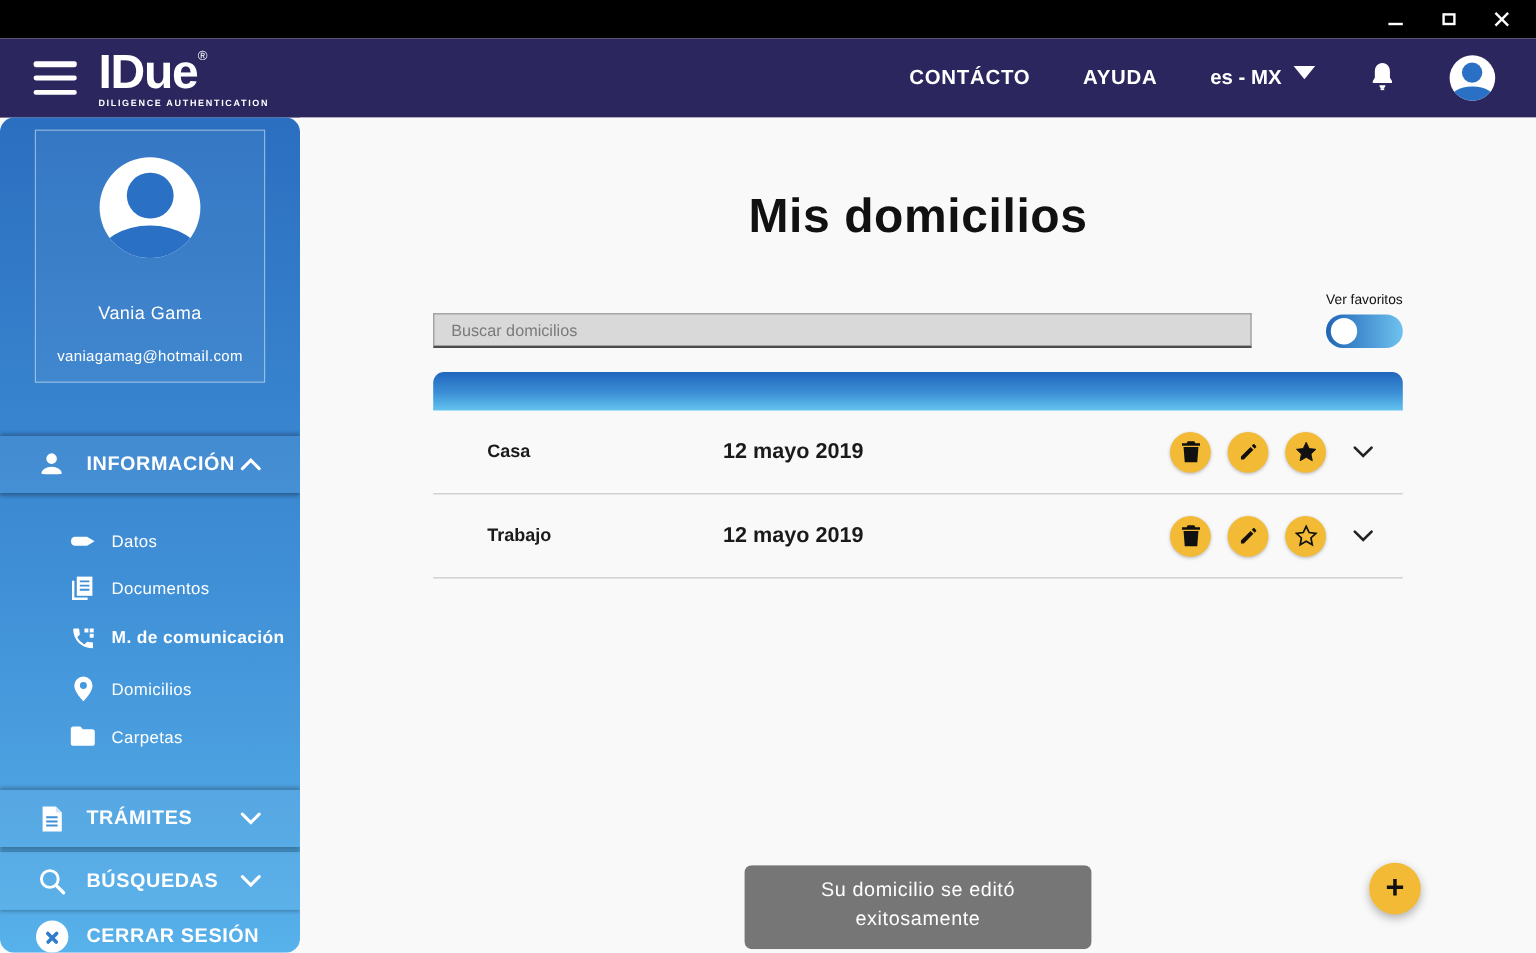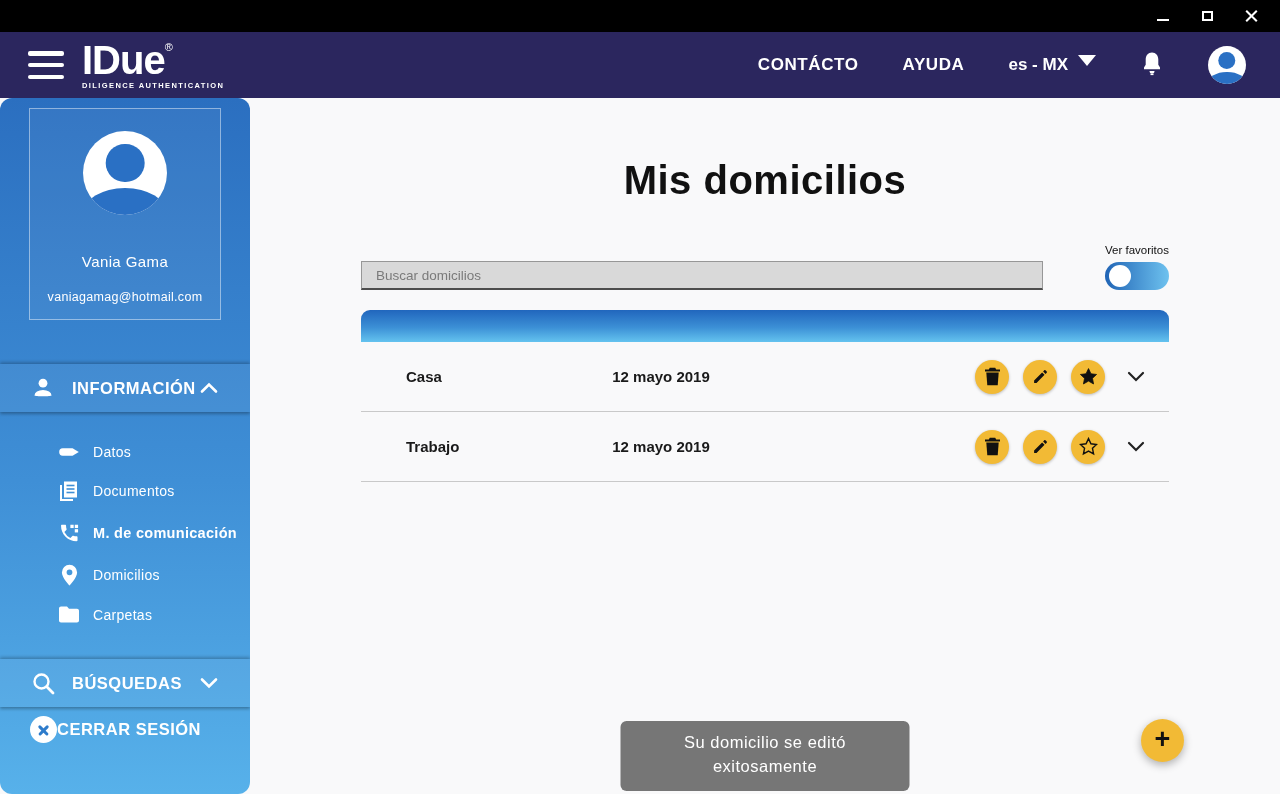--- a/index.html
+++ b/index.html
@@ -50,21 +50,21 @@
   .side-section .sec-icon { width:26px; display:flex; justify-content:center; margin-right:16px; }
   .sec-label { font-size:16.5px; font-weight:bold; letter-spacing:0.5px; }
   .sec-chevron { margin-left:auto; display:flex; }
 
   .sub-list { padding:12px 0 16px 58px; }
   .sub-item { display:flex; align-items:center; gap:13px; margin:20px 0; cursor:pointer; }
   .sub-item .sub-icon { width:22px; display:flex; justify-content:center; }
   .sub-label { font-size:14px; letter-spacing:0.3px; }
   .sub-item.active .sub-label { font-weight:bold; font-size:14.5px; }
 
-  .logout-row { margin-top:9px; padding:0 30px; display:flex; align-items:center; cursor:pointer; }
+  .logout-row { margin-top:9px; padding:0 30px; display:flex; align-items:center; gap:15px; cursor:pointer; }
   .logout-icon { width:27px; height:27px; border-radius:50%; background:#fff; position:relative; flex:none; }
   .logout-icon::before,.logout-icon::after { content:""; position:absolute; left:7px; top:12.5px; width:13px; height:2.6px; background:#2e7ccb; border-radius:2px; }
   .logout-icon::before { transform:rotate(45deg); }
   .logout-icon::after { transform:rotate(-45deg); }
 
   
   .main { flex:1; position:relative; background:#f9f9fa; overflow:hidden; }
   .main-inner { width:808px; margin:0 auto; }
   .page-title { text-align:center; margin-top:60px; font-size:40px; font-weight:bold; color:#111; letter-spacing:0.5px; }
 
@@ -73,21 +73,21 @@
   .search-input::placeholder { color:#7a7a7a; }
   .toggle-group { margin-left:auto; display:flex; flex-direction:column; align-items:center; }
   .toggle-label { font-size:11.5px; color:#111; margin-bottom:6px; white-space:nowrap; }
   .toggle { width:64px; height:28px; border-radius:14px; border:none; background:linear-gradient(90deg,#2064b5 0%,#6ec2ef 100%); position:relative; cursor:pointer; }
   .toggle-knob { position:absolute; left:4px; top:3px; width:22px; height:22px; border-radius:50%; background:#fff; }
 
   .list-card { margin-top:20px;font-weight:bold; }
   .list-header { height:32px; border-radius:9px 9px 0 0; background:linear-gradient(180deg,#2166bd 0%,#3c90d6 55%,#64c3ef 100%); }
   .row { display:flex; align-items:center; height:70px; border-bottom:1px solid #c9c9c9; background:transparent; }
   .row-name { width:160px; padding-left:45px; font-size:15px; color:#1a1a1a; }
-  .row-date { width:280px; text-align:center; font-size:15px; color:#1a1a1a; }
+  .row-date { width:280px; text-align:center; font-size:18px; color:#1a1a1a; }
   .row-actions { margin-left:auto; display:flex; align-items:center; gap:14px; padding-right:24px; }
   .action-btn { width:34px; height:34px; border-radius:50%; border:none; background:#f2ba35; display:flex; align-items:center; justify-content:center; cursor:pointer; box-shadow:0 1px 3px rgba(0,0,0,0.25); }
   .row-expand { background:none; border:none; cursor:pointer; margin-left:8px; display:flex; align-items:center; }
   .star-wrap { display:flex; }
   .star-wrap.filled svg polygon { fill:#111; stroke:#111; }
   .star-wrap.outline svg polygon { fill:none; stroke:#111; stroke-width:1.8; }
 
   
   .toast { position:fixed; bottom:3px; left:calc(50% + 125px); transform:translateX(-50%); width:289px; min-height:65px; background:#767676; border-radius:6px; color:#fff; text-align:center; font-size:16.5px; letter-spacing:0.5px; padding:10px 12px 12px; line-height:1.45; }
   .fab { position:fixed; right:96px; bottom:32px; width:43px; height:43px; border-radius:50%; border:none; background:#f2ba35; color:#111; font-size:27px; font-weight:bold; line-height:1; cursor:pointer; box-shadow:0 3px 8px rgba(0,0,0,0.3); display:flex; align-items:center; justify-content:center; padding-bottom:3px; }
@@ -214,20 +214,39 @@
       <div class="sub-item">
         <span class="sub-icon">
           <svg width="22" height="17" viewBox="0 0 22 17">
               <path d="M1 2.5C1 1.4 1.9.5 3 .5h6l2 2.3h8c1.1 0 2 .9 2 2v9.7c0 1.1-.9 2-2 2H3c-1.1 0-2-.9-2-2V2.5z" fill="#fff"></path>
             </svg>
         </span>
         <span class="sub-label">Carpetas</span>
       </div>
     </div>
 
+    <div class="side-section">
+      <span class="sec-icon">
+        <svg width="19" height="23" viewBox="0 0 19 23">
+            <path d="M1.5 1h11l5 5v16h-16V1z" fill="#fff"></path>
+            <g stroke="#3f8fd6" stroke-width="1.7">
+              <line x1="4.5" y1="10" x2="14" y2="10"></line>
+              <line x1="4.5" y1="13.5" x2="14" y2="13.5"></line>
+              <line x1="4.5" y1="17" x2="14" y2="17"></line>
+            </g>
+            <path d="M12.5 1l5 5h-5V1z" fill="#cfe6f8"></path>
+          </svg>
+      </span>
+      <span class="sec-label">TRÁMITES</span>
+      <span class="sec-chevron">
+        <svg width="18" height="12" viewBox="0 0 18 12">
+            <polyline points="2,2.5 9,9.5 16,2.5" fill="none" stroke="#fff" stroke-width="2.6" stroke-linecap="round"></polyline>
+          </svg>
+      </span>
+    </div>
 
     <div class="side-section">
       <span class="sec-icon">
         <svg width="23" height="23" viewBox="0 0 23 23">
             <circle cx="9.5" cy="9.5" r="7" fill="none" stroke="#fff" stroke-width="2.4"></circle>
             <line x1="14.8" y1="14.8" x2="21" y2="21" stroke="#fff" stroke-width="2.8" stroke-linecap="round"></line>
           </svg>
       </span>
       <span class="sec-label">BÚSQUEDAS</span>
       <span class="sec-chevron">

